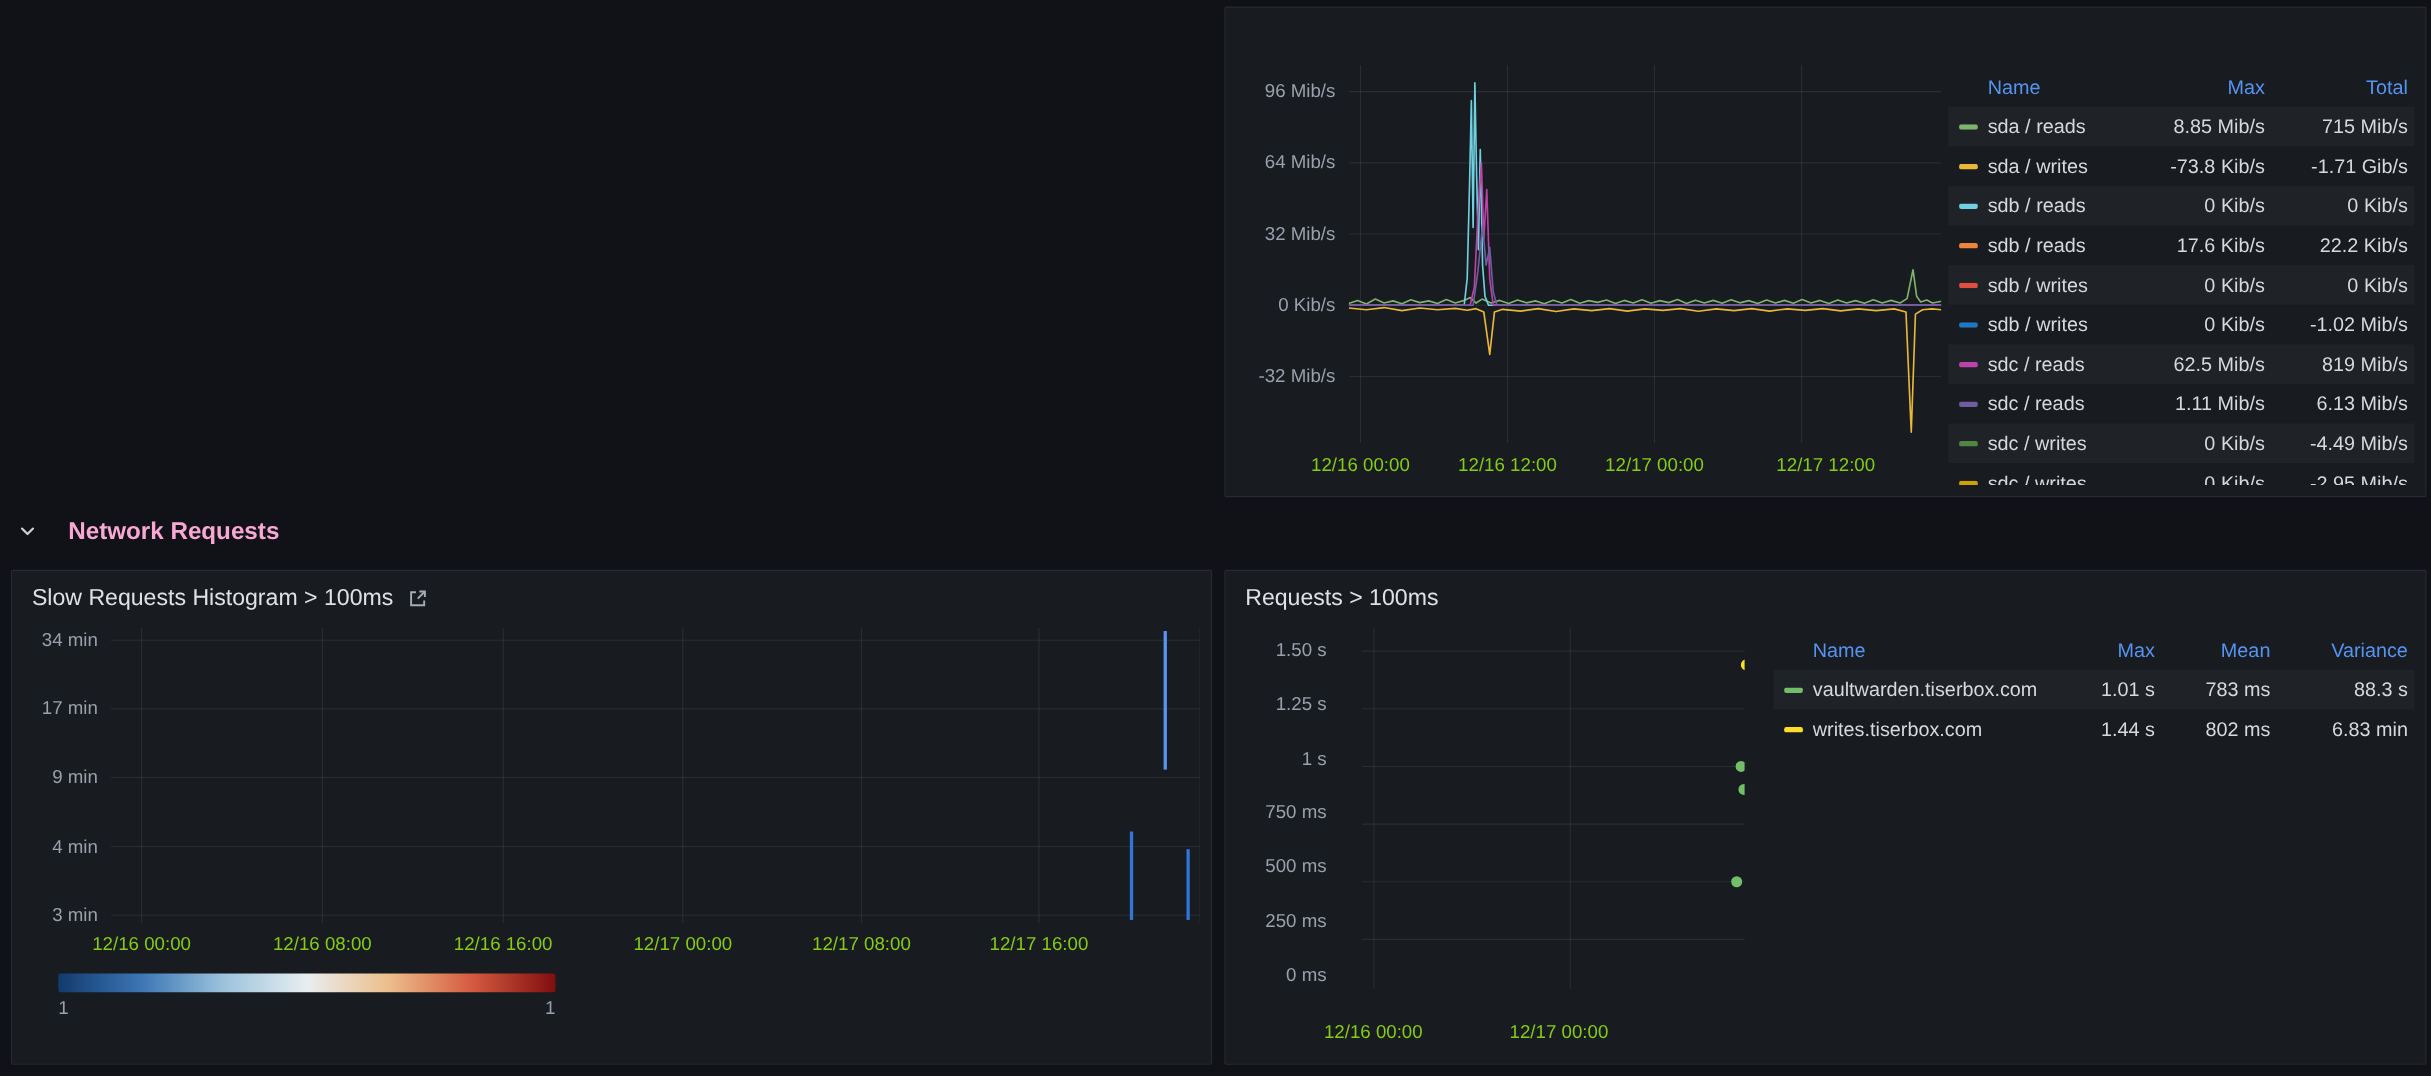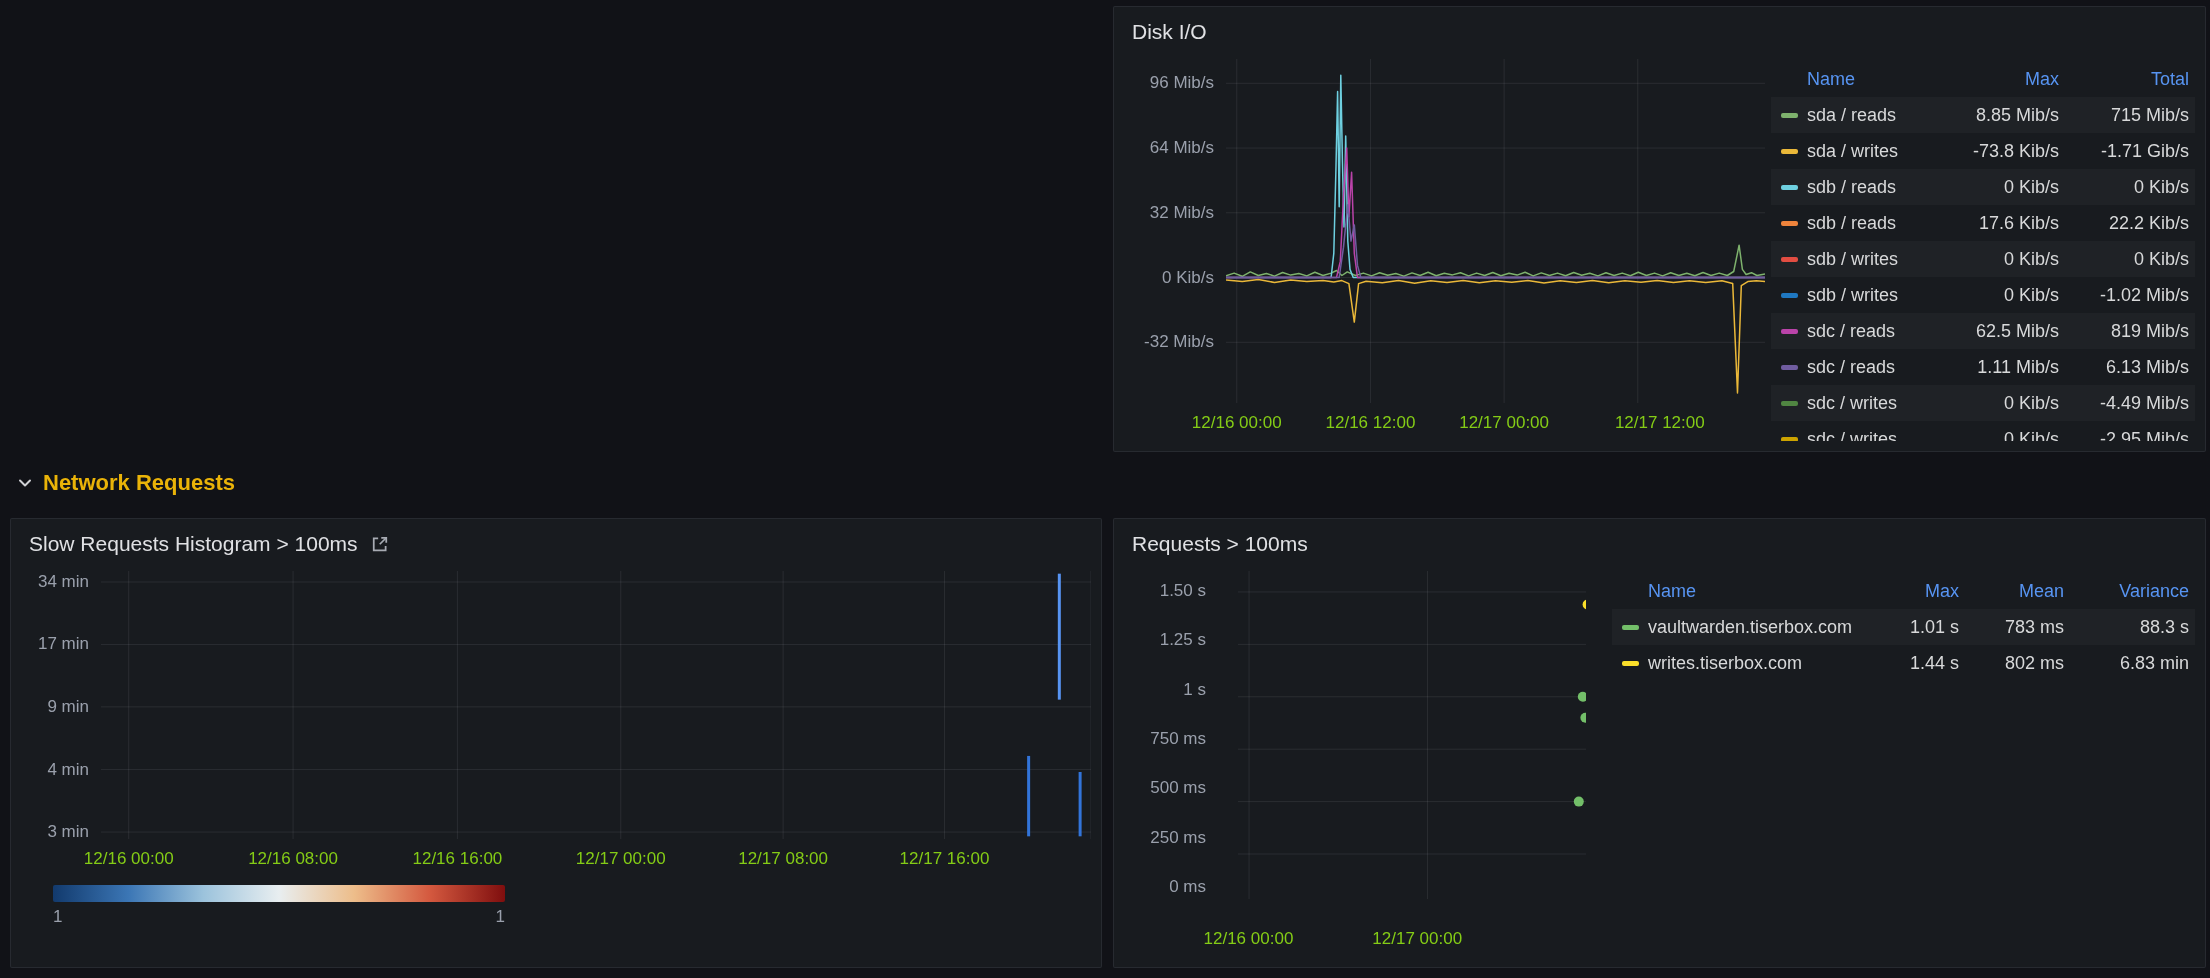--- a/index.html
+++ b/index.html
@@ -42,37 +42,34 @@
   .lrow:not(.lhead):nth-child(even){background:rgba(255,255,255,0.032);}
   .lcell{white-space:nowrap;overflow:hidden;}
   .lname{text-overflow:ellipsis;padding-right:8px;color:#d8d9da;}
   .num{text-align:right;padding-right:6px;color:#d8d9da;}
   .hcell{color:#5794F2;font-weight:500;}
   .swcell{display:flex;justify-content:center;align-items:center;}
   .swatch{width:17px;height:5px;border-radius:2px;display:inline-block;}
 
   
   #row-header{position:absolute;left:16px;top:470px;display:flex;align-items:center;gap:9px;cursor:pointer;}
-  .row-title{font-size:22px;font-weight:600;color:#eab308;}
+  .row-title{font-size:22px;font-weight:600;color:#f9a8d4;margin-left:19px;}
 
   
   .slow-wrap{height:calc(100% - 80px);}
   .scale-block{margin:8px 0 0 30px;width:452px;}
   .scale-bar{height:17px;border-radius:2px;}
   .scale-labels{display:flex;justify-content:space-between;font-size:17px;color:#9aa0ac;margin-top:5px;}
 
   .icon-btn{display:flex;align-items:center;}
 </style>
 </head>
 <body>
 
 <div class="panel" id="disk-panel">
-  <div class="panel-header">
-    <span class="panel-title">Disk I/O</span>
-  </div>
   <div class="panel-body">
     <div class="chart-wrap">
       <div class="ylabels">
           <div class="ytick" style="top: 7.05882%;">96 Mib/s</div>
           <div class="ytick" style="top: 25.8824%;">64 Mib/s</div>
           <div class="ytick" style="top: 44.7059%;">32 Mib/s</div>
           <div class="ytick" style="top: 63.5294%;">0 Kib/s</div>
           <div class="ytick" style="top: 82.3529%;">-32 Mib/s</div>
         </div>
       <div class="plot"><svg width="539" height="344">

